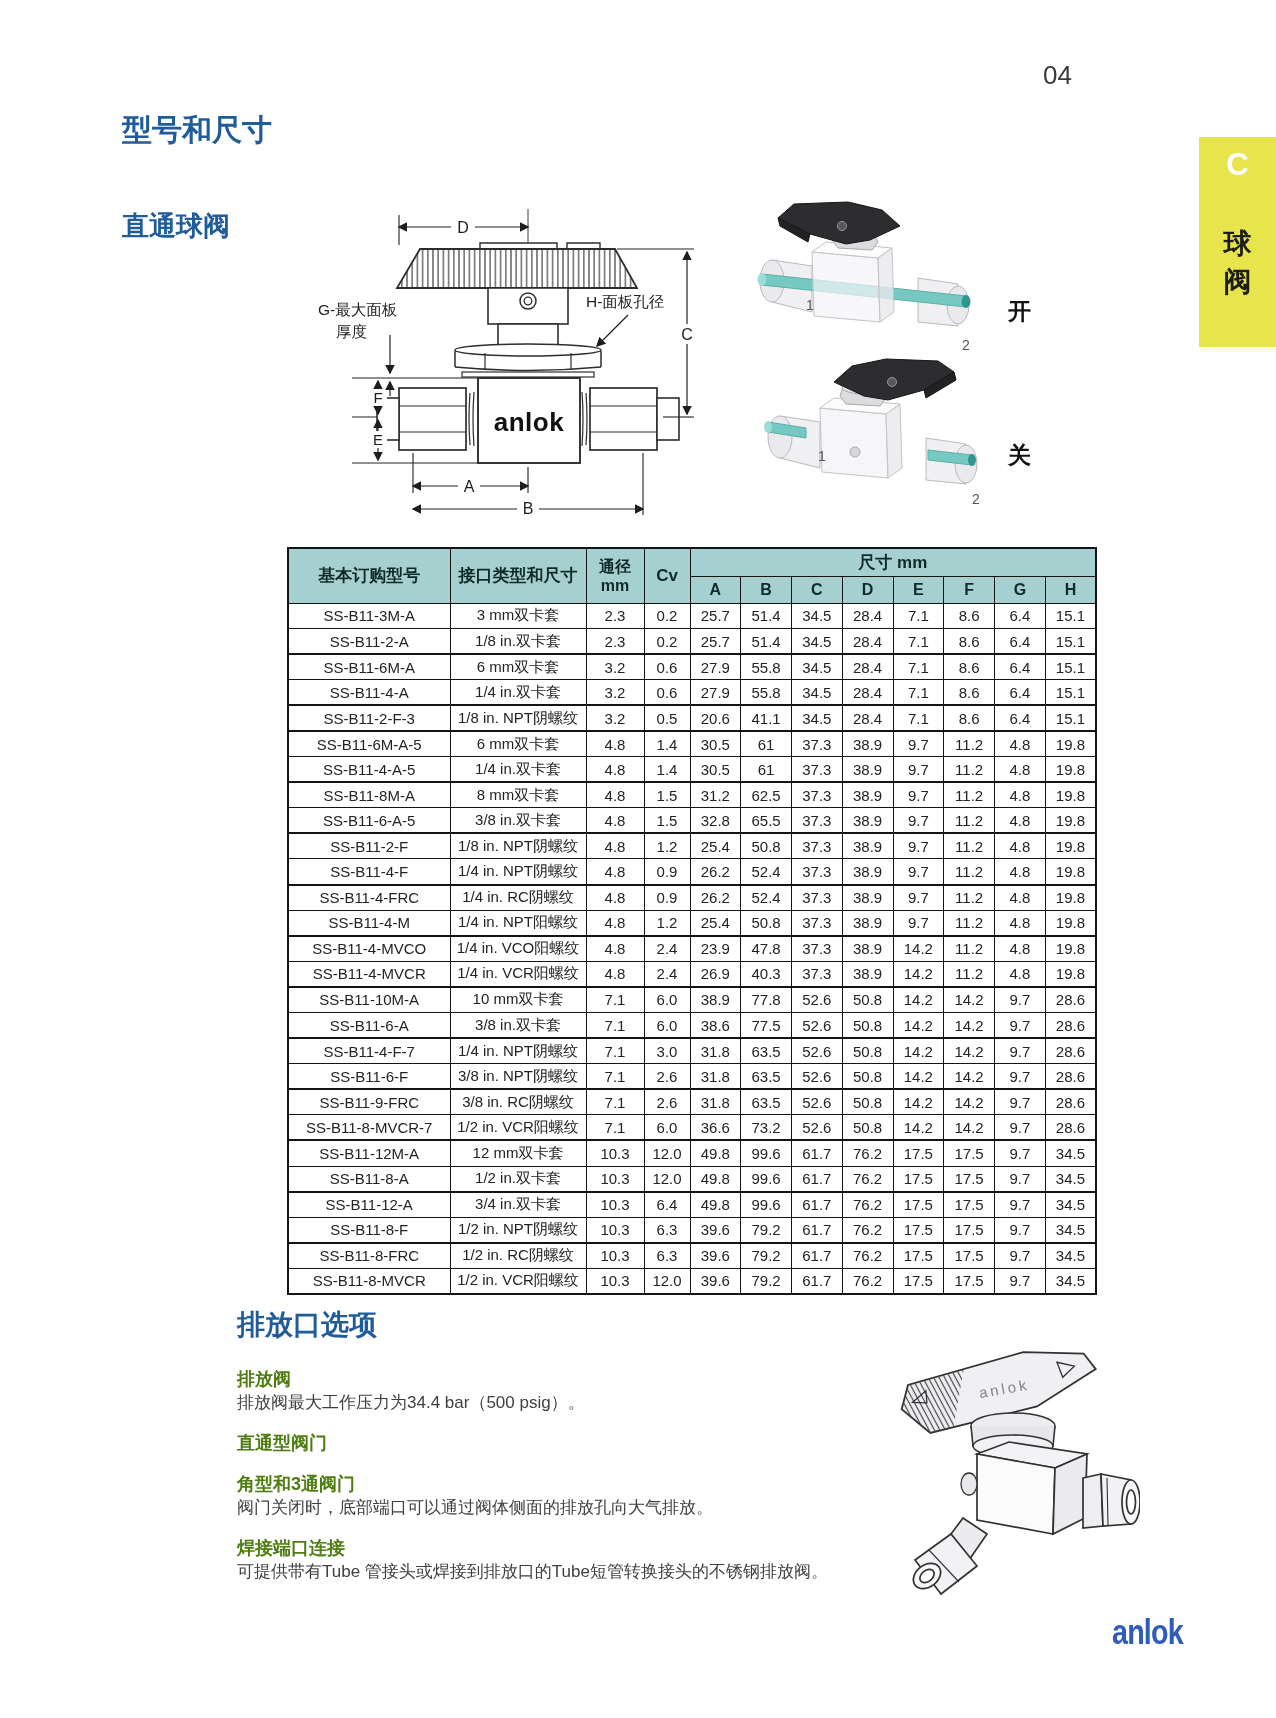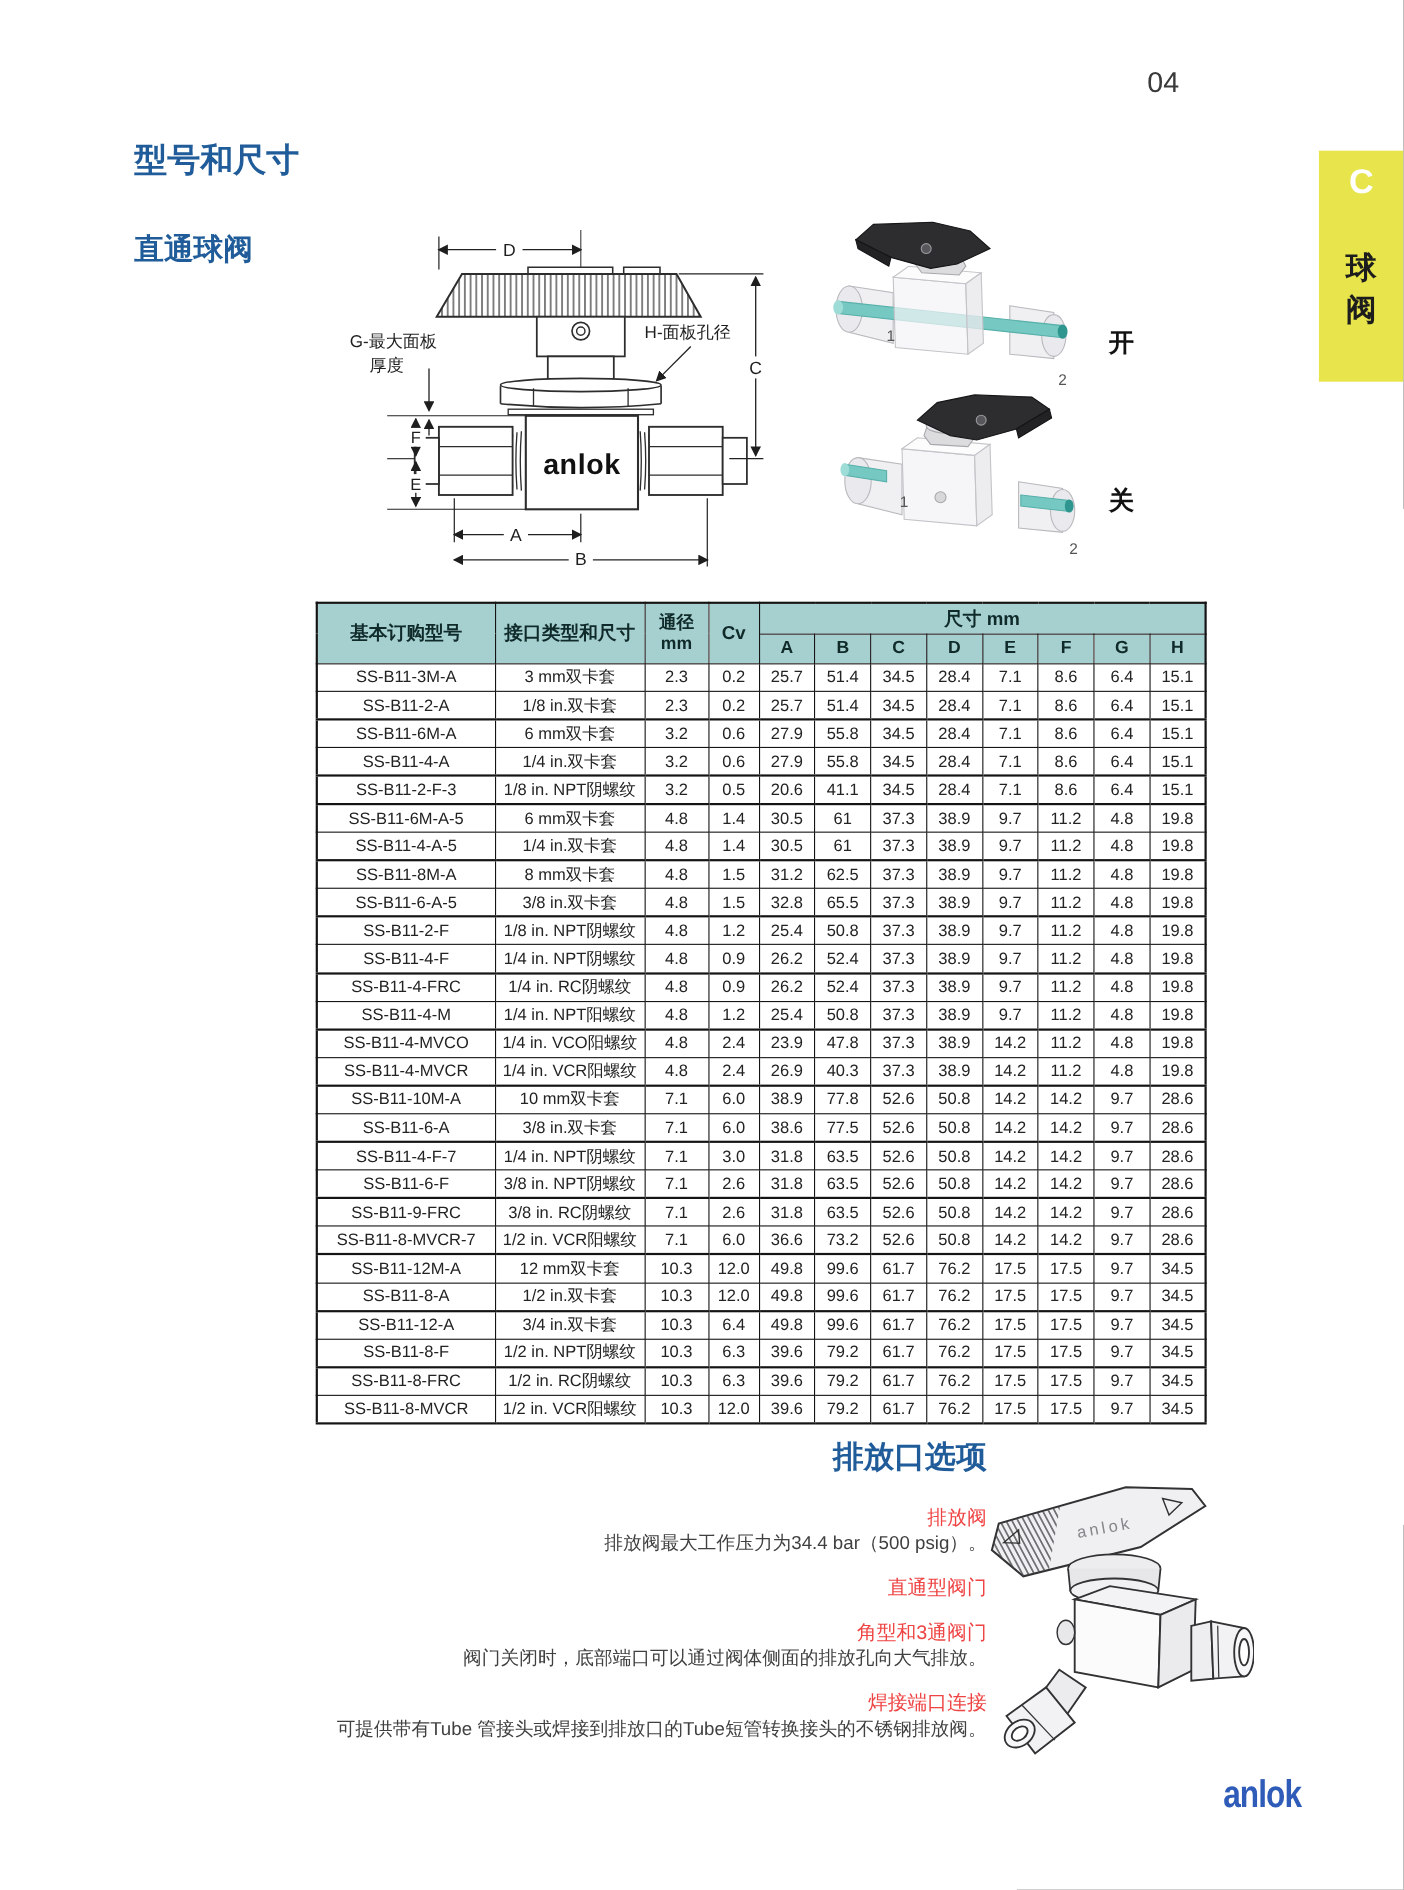--- a/index.html
+++ b/index.html
@@ -14,44 +14,44 @@
   body{font-family:"Liberation Sans","DejaVu Sans",sans-serif;}
   #page{position:relative;width:1276px;height:1718px;background:#ffffff;margin:0 auto;overflow:hidden;}
 
   .page-number{position:absolute;left:1043px;top:60px;font-size:26px;font-weight:normal;color:#3a3a3a;}
 
   .side-tab{position:absolute;left:1199px;top:137px;width:77px;height:210px;background:var(--yellow);text-align:center;}
   .side-tab .tab-letter{margin-top:10px;font-size:31px;font-weight:bold;color:#ffffff;}
   .side-tab .tab-vertical{margin-top:44px;display:flex;flex-direction:column;gap:4px;}
   .side-tab .tab-vertical span{font-size:28px;font-weight:bold;color:#1d1d1d;line-height:34px;}
 
-  .main-title{position:absolute;left:122px;top:125px;font-size:30px;font-weight:bold;color:var(--accent);}
+  .main-title{position:absolute;left:122px;top:110px;font-size:30px;font-weight:bold;color:var(--accent);}
   .sub-title{position:absolute;left:122px;top:164px;font-size:27px;font-weight:bold;color:var(--accent);margin-top:44px;}
 
   .state-label{position:absolute;font-size:23px;font-weight:bold;color:#111;}
   #open-label{left:1008px;top:296px;}
   #closed-label{left:1008px;top:440px;}
 
   
   .table-wrap{position:absolute;left:275px;top:547px;width:808px;padding-left:12px;}
   table{border-collapse:collapse;table-layout:fixed;width:808px;border:2.6px solid #141414;}
   th,td{border:1.5px solid #141414;text-align:center;vertical-align:middle;color:#232323;overflow:hidden;white-space:nowrap;}
   thead th{background:var(--teal);font-weight:bold;color:#102a2a;}
   .h1{height:28px;font-size:17px;}
   .h2 th{height:27px;font-size:16px;}
   tbody td{height:25.6px;font-size:15px;}
   tbody tr.grp td{border-bottom-width:2.6px;}
   col.c-model{width:162px;} col.c-conn{width:136px;} col.c-bore{width:58px;} col.c-cv{width:46px;} col.c-dim{width:50.75px;}
   .bore-head div{line-height:19px;font-size:16px;}
 
   
-  .vent{position:absolute;left:237px;top:1306px;width:660px;color:var(--ink);text-align:right;}
+  .vent{position:absolute;left:237px;top:1306px;width:660px;color:var(--ink);}
   .vent-title{font-size:28px;font-weight:bold;color:var(--accent);margin-bottom:24px;}
   .vent-sec{margin-bottom:18px;}
-  .vent-head{font-size:18px;font-weight:normal;color:#ef4444;line-height:23px;}
+  .vent-head{font-size:18px;font-weight:bold;color:#4d7c0f;line-height:23px;}
   .vent-body{font-size:17px;color:#404040;line-height:23px;}
 
   .footer-logo{position:absolute;left:1112px;top:1612px;font-size:35px;font-weight:bold;color:var(--logo-blue);transform:scaleX(0.82);transform-origin:left center;letter-spacing:-1px;}
 
   svg text{font-family:"Liberation Sans","DejaVu Sans",sans-serif;}
   .abs{position:absolute;}
 </style>
 </head>
 <body>
 

